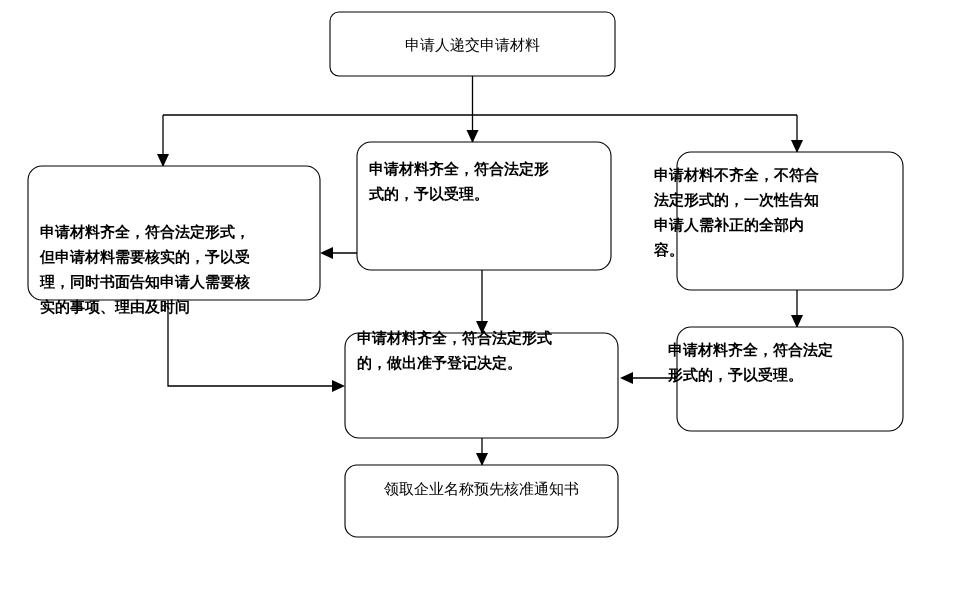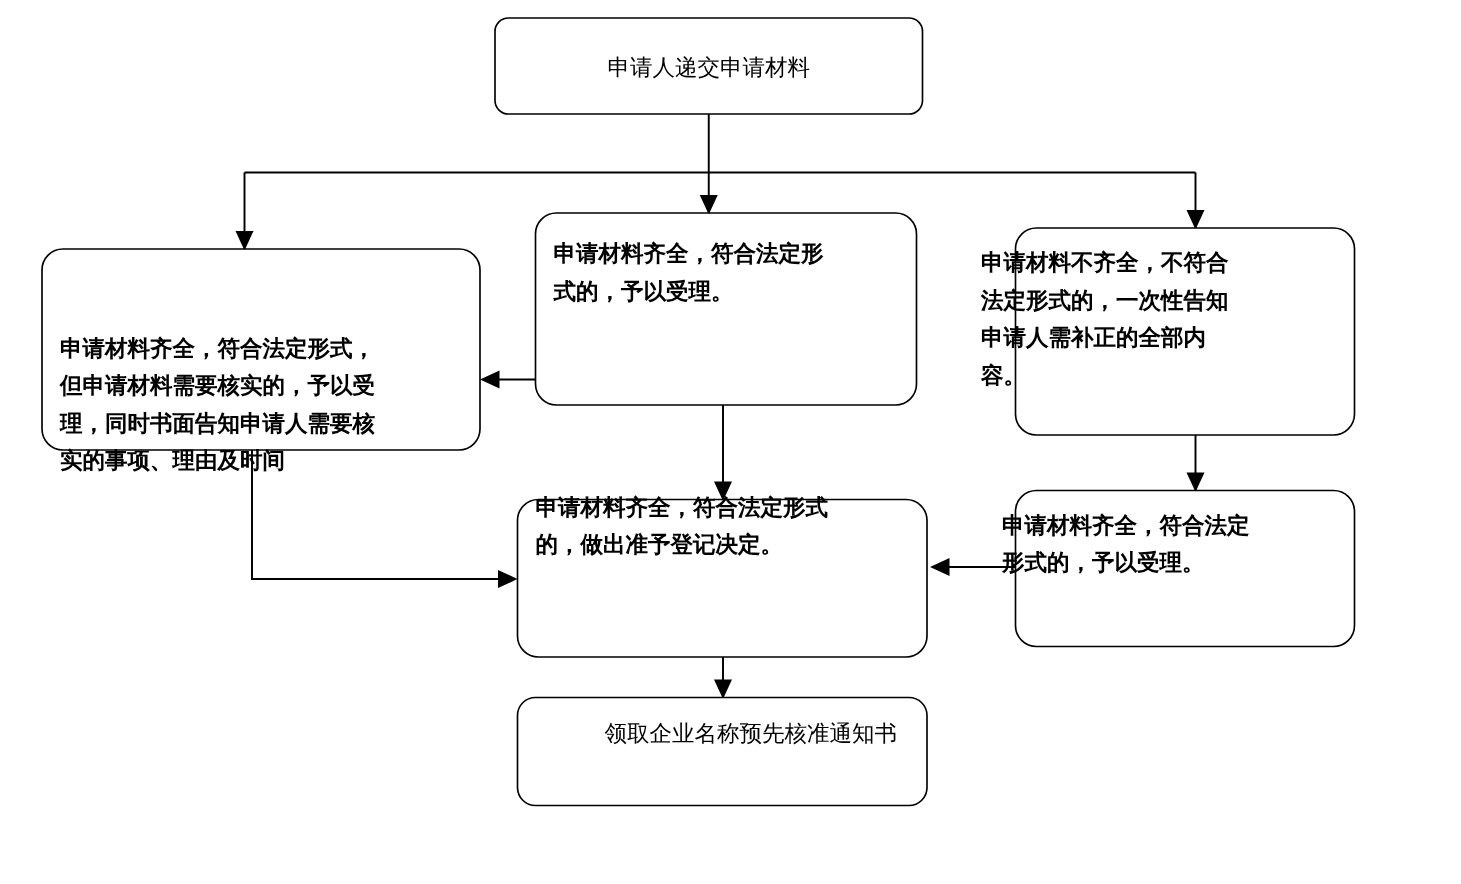--- a/index.html
+++ b/index.html
@@ -118,16 +118,16 @@
 法定形式的，一次性告知
 申请人需补正的全部内
 容。</div>
 
     <div class="node-text nt-left" style="left:357px; top:326px; width:254px;">申请材料齐全，符合法定形式
 的，做出准予登记决定。</div>
 
     <div class="node-text nt-left" style="left:668px; top:338px; width:208px;">申请材料齐全，符合法定
 形式的，予以受理。</div>
 
-    <div class="node-text nt-center" style="left:372px; top:477px; width:257px;">领取企业名称预先核准通知书</div>
+    <div class="node-text nt-center" style="left:353px; top:477px; width:257px;">领取企业名称预先核准通知书</div>
   </div>
 
 </div>
 
 </body></html>

